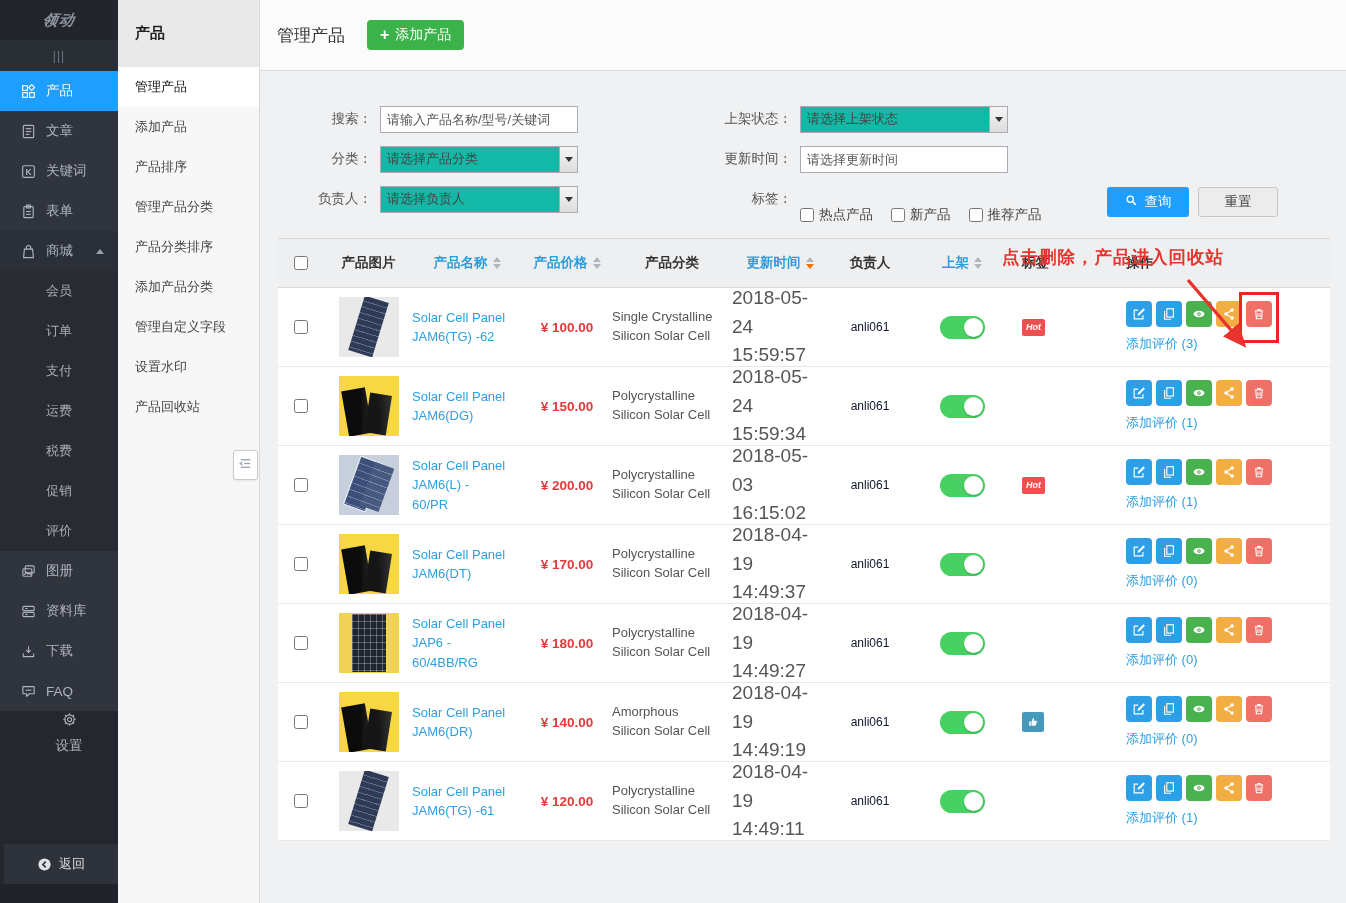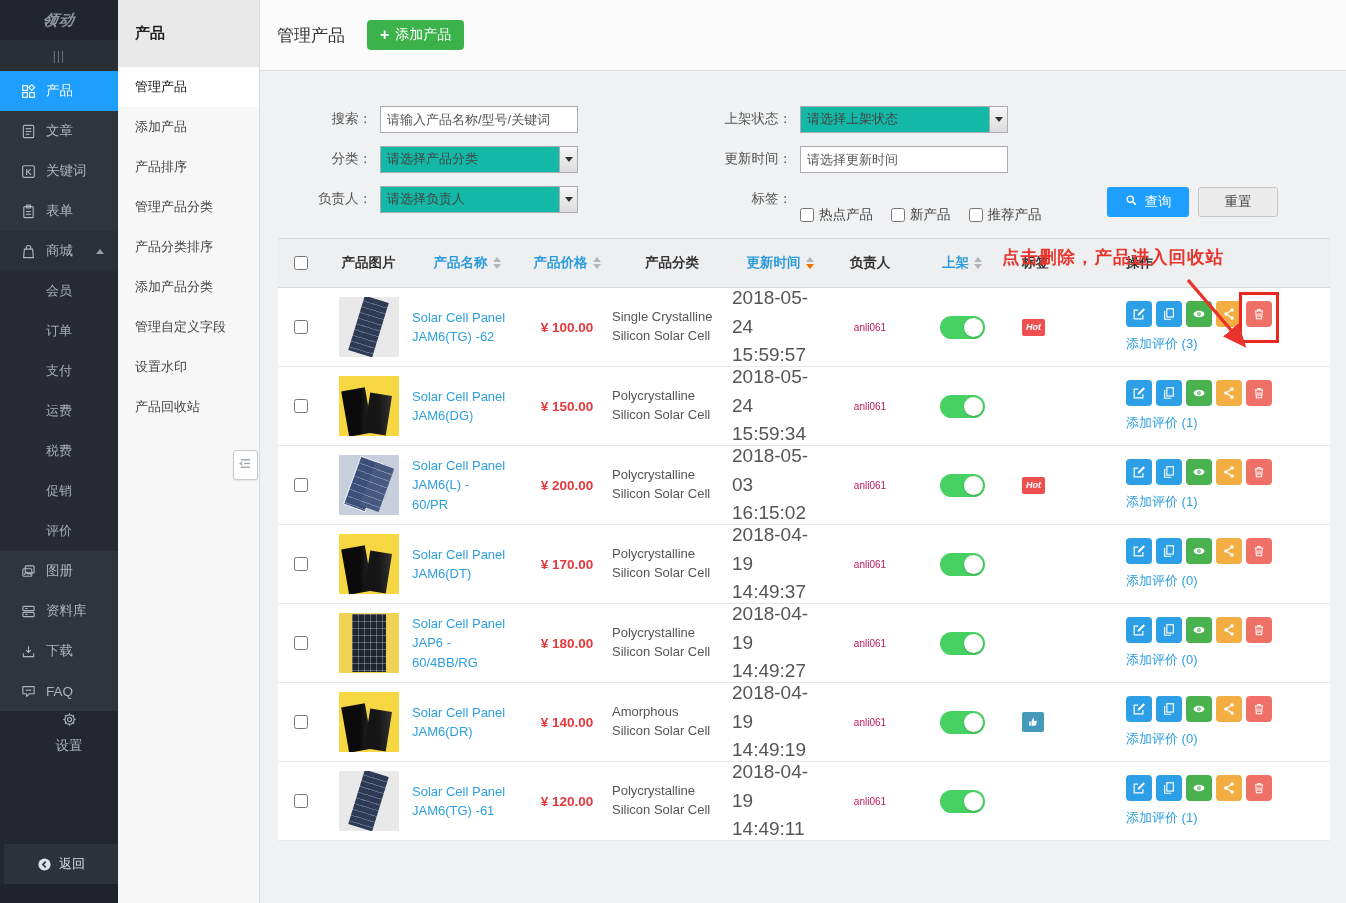--- a/index.html
+++ b/index.html
@@ -132,21 +132,21 @@
   .pimg.blue-panels::after{content:'';position:absolute;left:28px;top:9px;width:20px;height:46px;
         background:repeating-linear-gradient(#46597f 0 6px,#7687ab 6px 7px);transform:rotate(20deg);}
   .pimg.grid-yellow{background:#f0d355;}
   .pimg.grid-yellow::before{content:'';position:absolute;left:13px;top:1px;width:34px;height:58px;background-color:#1e2430;
         background-image:repeating-linear-gradient(90deg,rgba(255,255,255,.28) 0 1px,transparent 1px 6px),
                          repeating-linear-gradient(rgba(255,255,255,.28) 0 1px,transparent 1px 7px);}
   .name-link{color:#2e9fdf;font-size:13px;line-height:1.5;text-decoration:none;cursor:pointer;display:block;padding-right:14px;}
   .price{width:100%;text-align:center;color:#e4393c;font-weight:bold;font-size:13.5px;}
   .catg{font-size:13px;color:#555;line-height:1.45;padding-right:14px;}
   .dt{font-size:19px;color:#555;line-height:1.5;}
-  .owner{width:100%;text-align:center;font-size:10px;color:#be185d;}
+  .owner{width:100%;text-align:center;font-size:12px;color:#0f172a;}
   .cell.c8{justify-content:center;}
   .toggle{width:45px;height:23px;background:#47d162;border-radius:12px;position:relative;cursor:pointer;}
   .toggle::after{content:'';position:absolute;right:2px;top:2px;width:19px;height:19px;background:#fff;
         border-radius:50%;box-shadow:0 1px 2px rgba(0,0,0,.2);}
   .cell.c9{padding-left:10px;}
   .tag-hot{background:#ee4f4f;color:#fff;font-size:9px;font-style:italic;font-weight:bold;
         padding:4px 4px;border-radius:2px;line-height:1;display:inline-block;}
   .tag-thumb{width:22px;height:20px;background:#459abc;border-radius:2px;display:flex;align-items:center;justify-content:center;}
   .tag-thumb svg{width:12px;height:12px;}
   .cell.c10{display:block;padding-left:24px;}

